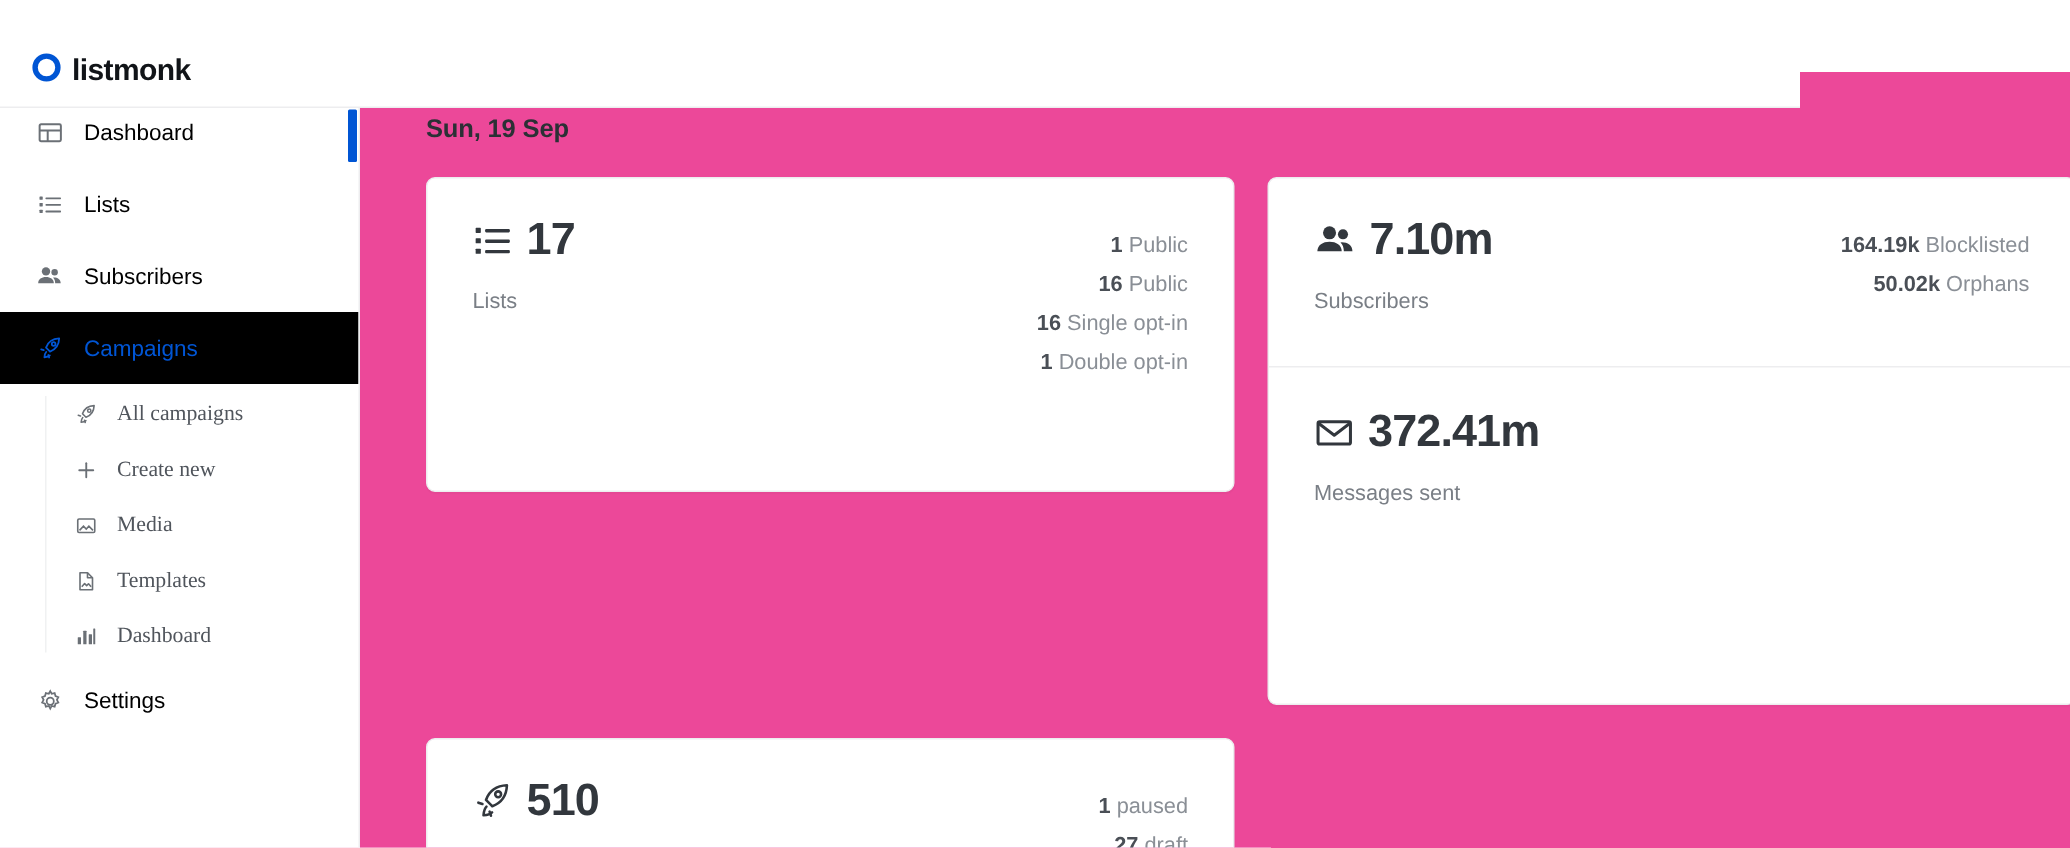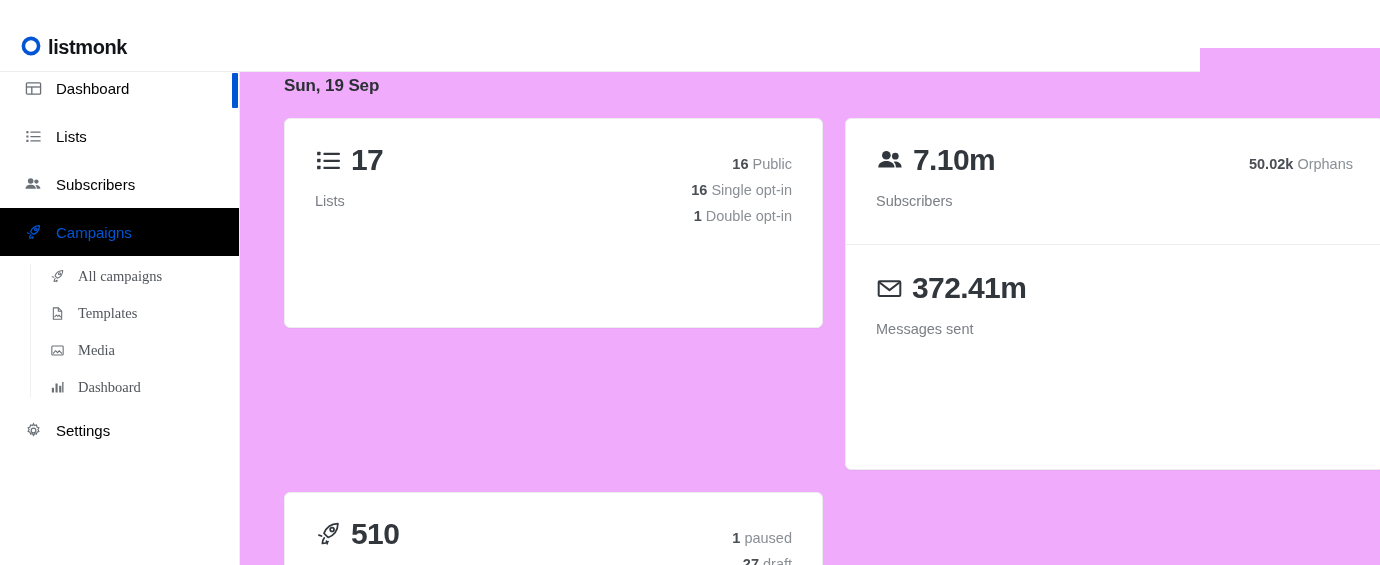--- a/index.html
+++ b/index.html
@@ -115,21 +115,21 @@
     flex: 0 0 16px;
     color: #6b7076;
   }
 
   
   .main {
     position: absolute;
     top: 48px; left: 240px;
     width: 1140px;
     height: 517px;
-    background: #f0abfc;
+    background: #ec4899;
     padding: 28px 0 0 44px;
     overflow: hidden;
   }
   .page-date {
     font-size: 17px;
     font-weight: 700;
     color: #2b3035;
     letter-spacing: -0.1px;
     margin-bottom: 22px;
   }
@@ -269,40 +269,49 @@
         <svg width="15" height="15" viewBox="0 0 18 18" fill="none" stroke="currentColor" stroke-width="1.25" stroke-linecap="round" stroke-linejoin="round">
           <path d="M8.2 10.4 6 8.2c1.2-3.3 4-6.3 9.3-6.5-.2 5.3-3.2 8.1-6.5 9.3z"></path>
           <path d="M6.2 11.2c-.9.9-1.2 2.5-1.3 3.8 1.3-.1 2.9-.4 3.8-1.3"></path>
           <circle cx="11.4" cy="5.7" r="1.3"></circle>
           <path d="M4.4 10 2.6 9.4M7.6 13.4l.6 1.8"></path>
         </svg>
       </span>
       <span>All campaigns</span>
     </div>
 
+    <div class="sub-item">
+      <span class="nav-icon">
+        <svg width="15" height="15" viewBox="0 0 18 18" stroke="currentColor" stroke-width="1.5" stroke-linecap="round">
+          <line x1="9" y1="3.4" x2="9" y2="14.6"></line>
+          <line x1="3.4" y1="9" x2="14.6" y2="9"></line>
+        </svg>
+      </span>
+      <span>Create new</span>
+    </div>
+
+    <div class="sub-item">
+      <span class="nav-icon">
+        <svg width="15" height="15" viewBox="0 0 18 18" fill="none" stroke="currentColor" stroke-width="1.3">
+          <rect x="2.2" y="3.6" width="13.6" height="10.8" rx="1"></rect>
+          <path d="M3.6 12.7l3.2-3.4 2.2 2.3 2.1-2.2 3.3 3.3" fill="none"></path>
+        </svg>
+      </span>
+      <span>Media</span>
+    </div>
 
     <div class="sub-item">
       <span class="nav-icon">
         <svg width="15" height="15" viewBox="0 0 18 18" fill="none" stroke="currentColor" stroke-width="1.3" stroke-linejoin="round">
           <path d="M4 2.2h6l4 4v9.6H4z"></path>
           <path d="M10 2.2v4h4"></path>
           <path d="M5.4 13.4l2.3-2.6 1.6 1.7 1.5-1.5 2.1 2.4"></path>
         </svg>
       </span>
       <span>Templates</span>
-    </div>
-
-    <div class="sub-item">
-      <span class="nav-icon">
-        <svg width="15" height="15" viewBox="0 0 18 18" fill="none" stroke="currentColor" stroke-width="1.3">
-          <rect x="2.2" y="3.6" width="13.6" height="10.8" rx="1"></rect>
-          <path d="M3.6 12.7l3.2-3.4 2.2 2.3 2.1-2.2 3.3 3.3" fill="none"></path>
-        </svg>
-      </span>
-      <span>Media</span>
     </div>
 
     <div class="sub-item">
       <span class="nav-icon">
         <svg width="15" height="15" viewBox="0 0 18 18" fill="currentColor">
           <rect x="2.2" y="9.4" width="2.6" height="5.6" rx="0.3"></rect>
           <rect x="6.6" y="4.2" width="2.6" height="10.8" rx="0.3"></rect>
           <rect x="11" y="7" width="2.6" height="8" rx="0.3"></rect>
           <rect x="14.6" y="2.4" width="1.6" height="12.6" rx="0.3"></rect>
         </svg>
@@ -341,20 +350,24 @@
               <rect x="5.6" y="3.8" width="11" height="1.5" rx="0.5"></rect>
               <rect x="5.6" y="8.45" width="11" height="1.5" rx="0.5"></rect>
               <rect x="5.6" y="13.1" width="11" height="1.5" rx="0.5"></rect>
             </svg>
           </span>
           <span class="stat-value">17</span>
         </div>
         <div class="stat-label">Lists</div>
       </div>
       <div class="stat-right">
+        <div class="stat-line">
+          <b>1</b>
+          <span>Public</span>
+        </div>
         <div class="stat-line">
           <b>16</b>
           <span>Public</span>
         </div>
         <div class="stat-line">
           <b>16</b>
           <span>Single opt-in</span>
         </div>
         <div class="stat-line">
           <b>1</b>
@@ -374,20 +387,24 @@
                 <path d="M1.6 15.4c0-3 2.6-4.6 5.8-4.6s5.8 1.6 5.8 4.6z"></path>
                 <path d="M13.3 11.1c2.7 0 5 1.3 5 4.3h-4.1c0-1.7-.5-3.2-1.6-4.2z"></path>
               </svg>
             </span>
             <span class="stat-value">7.10m</span>
           </div>
           <div class="stat-label">Subscribers</div>
         </div>
         <div class="stat-right">
           <div class="stat-line">
+            <b>164.19k</b>
+            <span>Blocklisted</span>
+          </div>
+          <div class="stat-line">
             <b>50.02k</b>
             <span>Orphans</span>
           </div>
         </div>
       </div>
 
       <div class="divider" style="margin-top:35px;"></div>
 
       <div class="sub-block">
         <div class="stat-headline">

